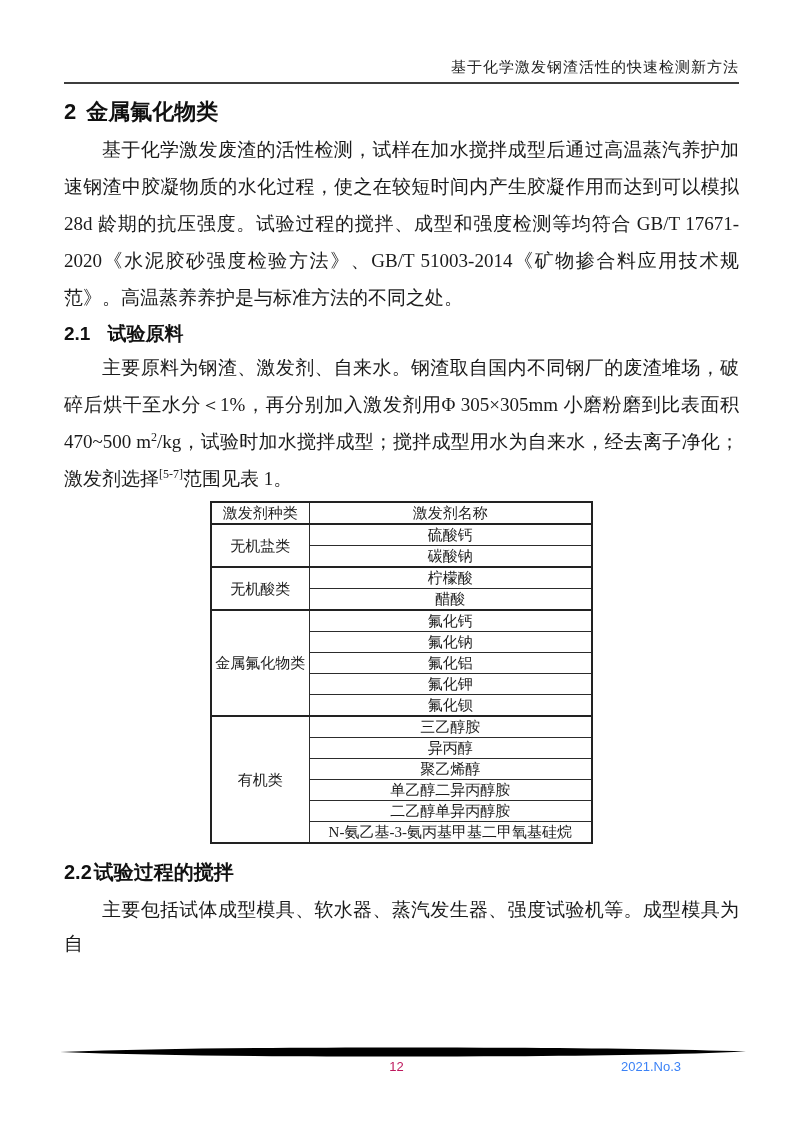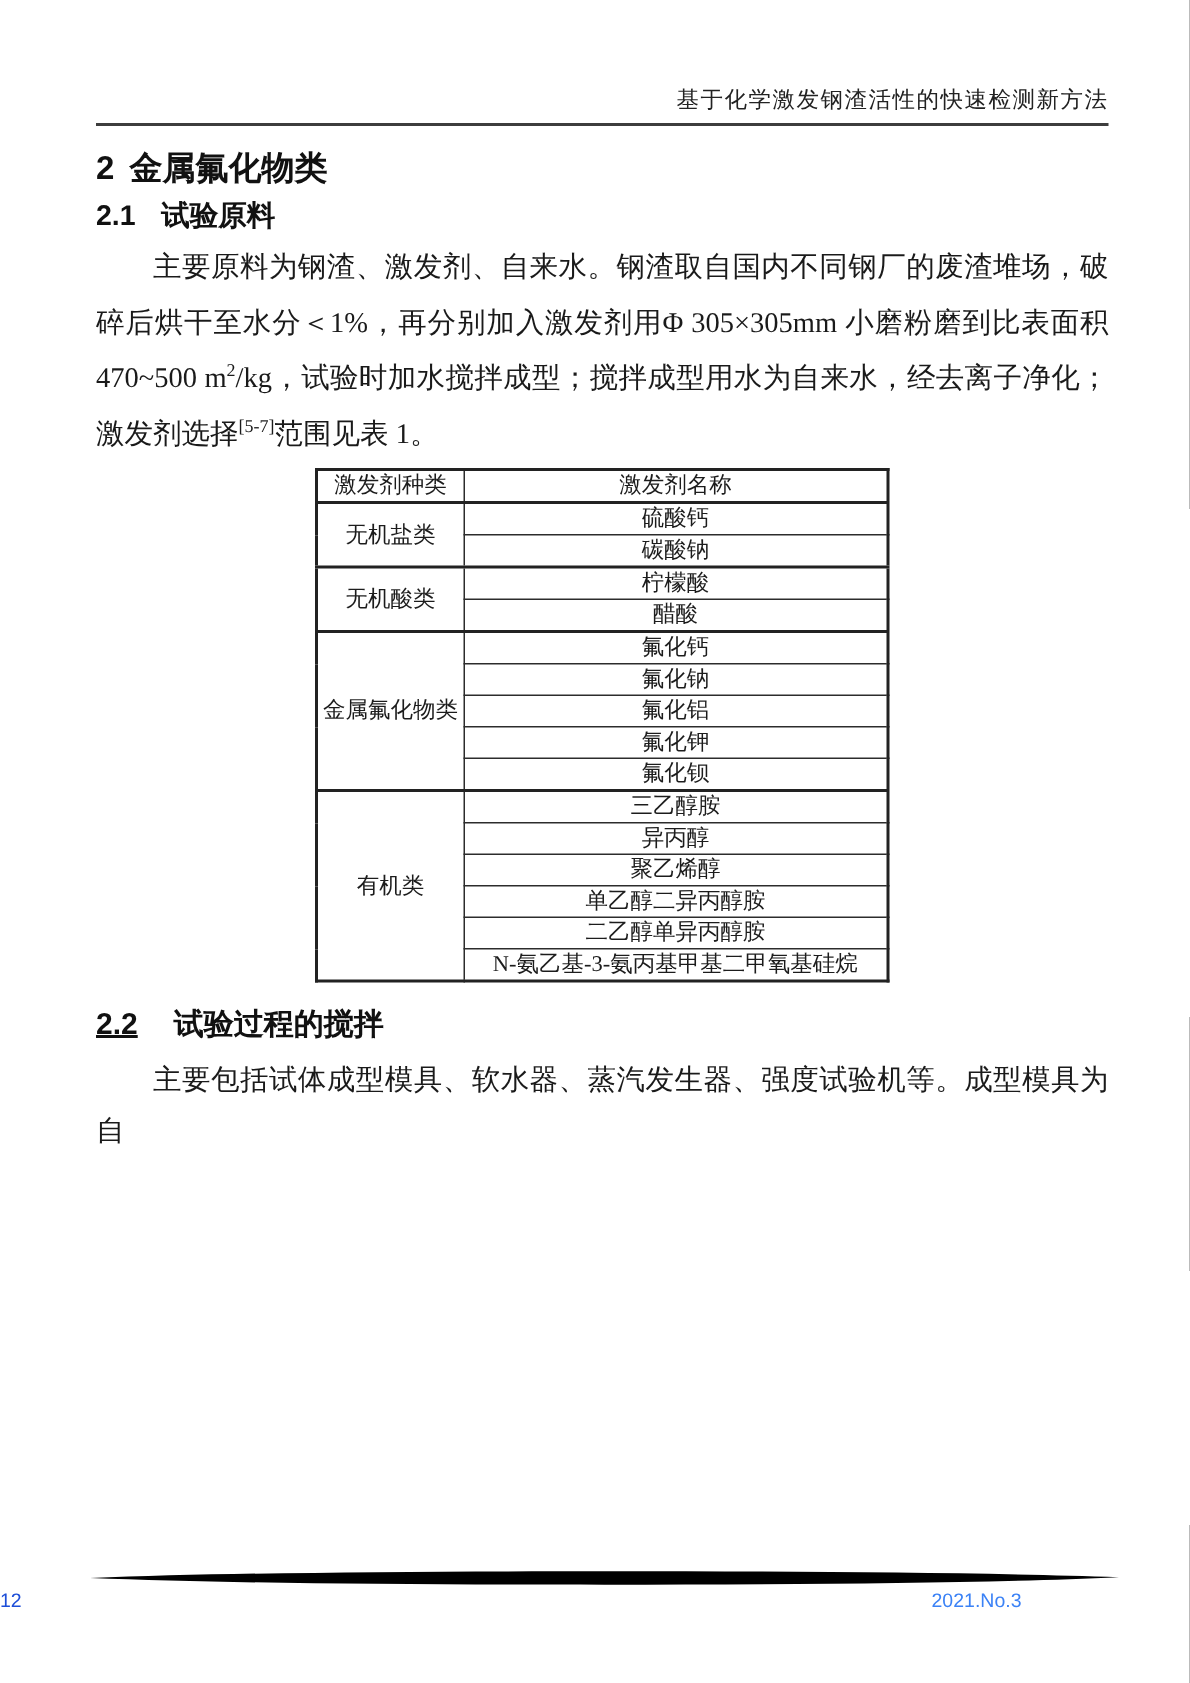--- a/index.html
+++ b/index.html
@@ -34,21 +34,21 @@
     font-weight: bold;
     color: #111;
     margin: 0;
   }
   .h-s2   { font-size: 22px; line-height: 31px; margin-top: 12px; }
   .h-s21  { font-size: 19px; line-height: 31px; margin-top: 2px; }
   .h-s22  { font-size: 20px; line-height: 30px; margin-top: 13px; }
   .h-num  { display: inline-block; }
   .h-s2  .h-num { margin-right: 10px; }
   .h-s21 .h-num { margin-right: 17px; }
-  .h-s22 .h-num { margin-right: 24px; text-decoration: underline; }
+  .h-s22 .h-num { margin-right: 2px; }
   .para {
     font-size: 19px;
     line-height: 37px;
     margin: 0;
     text-align: justify;
     text-align-last: left;
     text-indent: 2em;
     color: #1a1a1a;
   }
   .para.first { margin-top: 4px; }
@@ -89,23 +89,24 @@
     left: 60px;
     top: 1047px;
     width: 686px;
     height: 10px;
   }
   .footer-pagenum {
     position: absolute;
     top: 1059px;
     left: 0;
     width: 100%;
+    text-align: center;
     font-family: "Liberation Sans", "DejaVu Sans", sans-serif;
     font-size: 13px;
-    color: #1d4ed8;
+    color: #be185d;
   }
   .footer-issue {
     position: absolute;
     top: 1059px;
     right: 112px;
     font-family: "Liberation Sans", "DejaVu Sans", sans-serif;
     font-size: 13px;
     color: #3b82f6;
   }
 </style>
@@ -113,20 +114,21 @@
 <body>
 
 <div class="page">
   <div class="content">
 
     <div class="running-title">基于化学激发钢渣活性的快速检测新方法</div>
     <div class="header-rule"></div>
 
     <h1 class="h-sec h-s2"><span class="h-num">2</span><span>金属氟化物类</span></h1>
 
+    <p class="para first">基于化学激发废渣的活性检测，试样在加水搅拌成型后通过高温蒸汽养护加速钢渣中胶凝物质的水化过程，使之在较短时间内产生胶凝作用而达到可以模拟 28d 龄期的抗压强度。试验过程的搅拌、成型和强度检测等均符合 GB/T 17671-2020《水泥胶砂强度检验方法》、GB/T 51003-2014《矿物掺合料应用技术规范》。高温蒸养养护是与标准方法的不同之处。</p>
 
 
     <h2 class="h-sec h-s21"><span class="h-num">2.1</span><span>试验原料</span></h2>
 
     <p class="para"><span>主要原料为钢渣、激发剂、自来水。钢渣取自国内不同钢厂的废渣堆场，破碎后烘干至水分＜1%，再分别加入激发剂用Φ 305×305mm 小磨粉磨到比表面积 470~500 m</span><sup>2</sup><span>/kg，试验时加水搅拌成型；搅拌成型用水为自来水，经去离子净化；激发剂选择</span><sup>[5-7]</sup><span>范围见表 1。</span></p>
 
 
     <table class="t1">
       <colgroup>
           <col class="c-cat">

